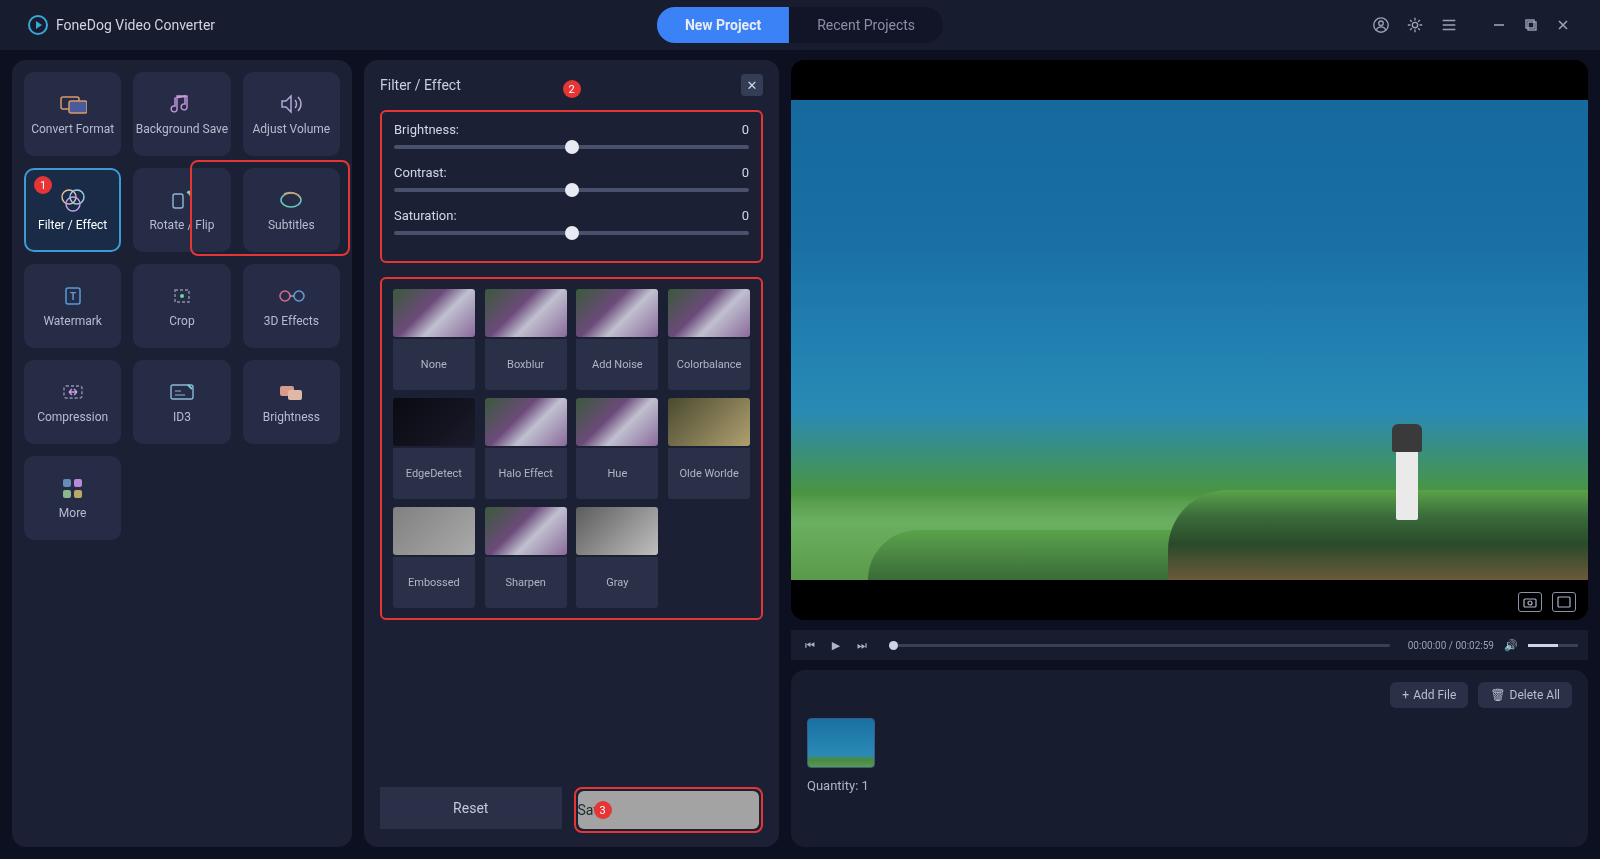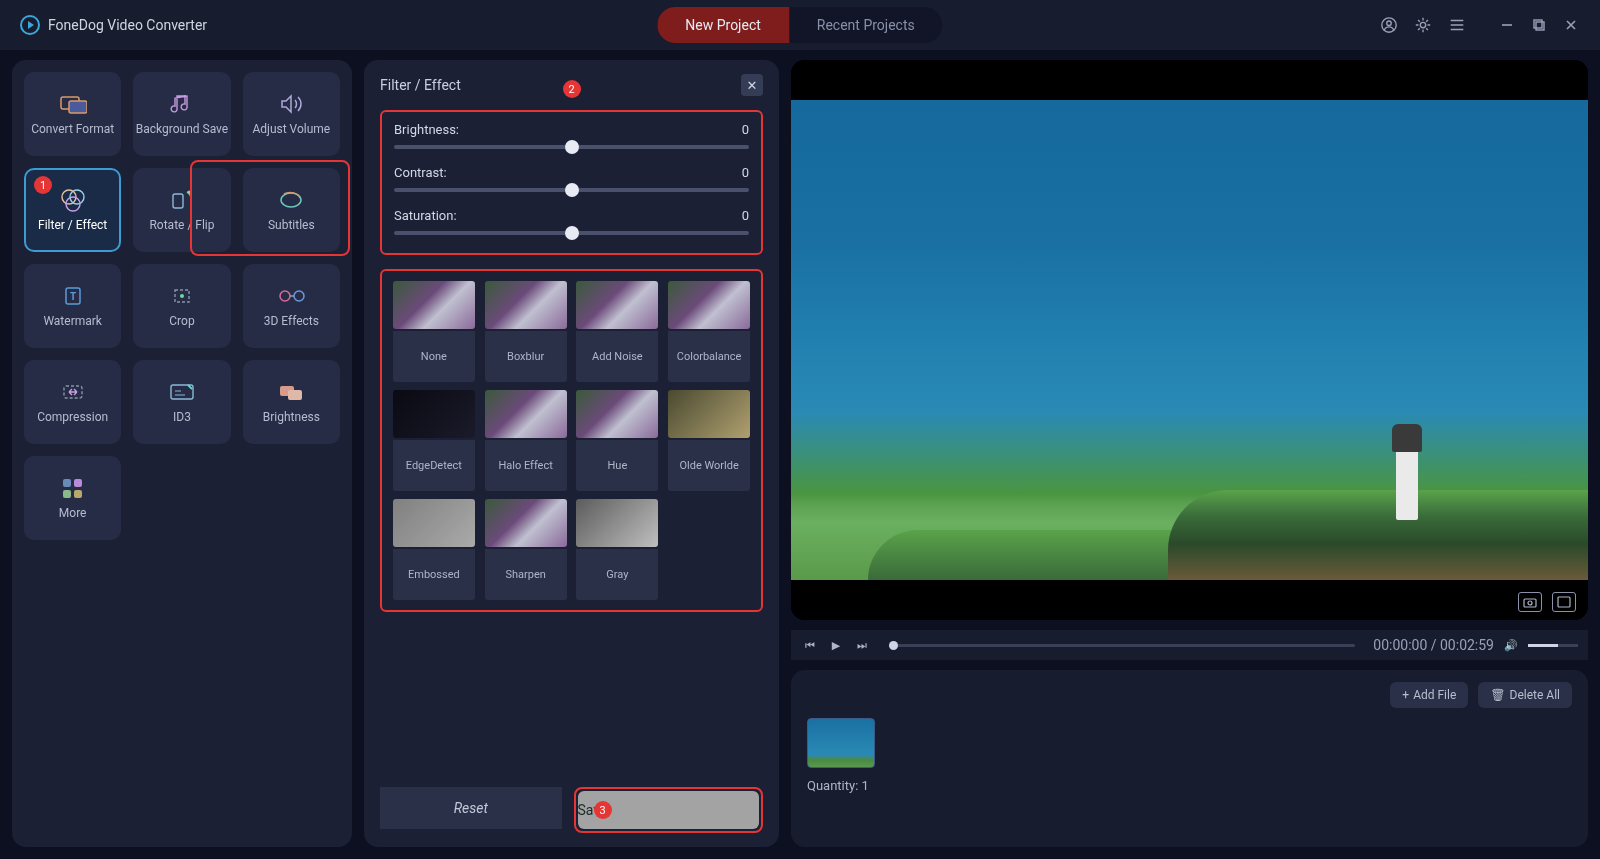--- a/index.html
+++ b/index.html
@@ -1,26 +1,26 @@
 <!DOCTYPE html>
 <html><head>
 <meta charset="utf-8">
 <style>
 * { margin:0; padding:0; box-sizing:border-box; font-family:-apple-system,BlinkMacSystemFont,"Segoe UI",Roboto,sans-serif; }
 body { background:#0c1020; color:#c5cad8; width:1600px; height:859px; overflow:hidden; }
 
 
-.titlebar { height:50px; display:flex; align-items:center; padding:0 20px; background:#181c2f; }
+.titlebar { height:50px; display:flex; align-items:center; padding:0 28px; background:#181c2f; }
 .logo { display:flex; align-items:center; gap:8px; }
 .logo-icon { width:20px; height:20px; border-radius:50%; border:2px solid #3aa7d8; display:flex; align-items:center; justify-content:center; }
 .logo-play { width:0; height:0; border-left:6px solid #3aa7d8; border-top:4px solid transparent; border-bottom:4px solid transparent; margin-left:2px; }
 .app-title { color:#d0d4e0; font-size:14px; }
 .tabs-center { position:absolute; left:50%; transform:translateX(-50%); display:flex; background:#121528; border-radius:20px; overflow:hidden; }
 .tab { padding:10px 28px; font-size:14px; cursor:pointer; color:#8790a8; }
-.tab.active { background:#7f1d1d; color:#e8ebf3; }
+.tab.active { background:#3b82f6; color:#e8ebf3;font-weight:bold; }
 .title-right { margin-left:auto; display:flex; gap:16px; align-items:center; color:#9aa2b8; }
 .title-icon { width:18px; height:18px; cursor:pointer; display:flex; align-items:center; justify-content:center; }
 .win-controls { display:flex; gap:14px; margin-left:16px; }
 
 
 .main { display:flex; height:calc(100% - 50px); padding:10px 12px 12px; gap:12px; }
 
 
 .tool-panel { width:340px; background:#1b2035; border-radius:14px; padding:12px; }
 .tool-grid { display:grid; grid-template-columns:1fr 1fr 1fr; gap:12px; }
@@ -32,35 +32,35 @@
 .hl1 { top:100px; left:178px; width:160px; height:96px; }
 .badge { position:absolute; width:18px; height:18px; border-radius:50%; background:#e63535; color:#fff; font-size:11px; display:flex; align-items:center; justify-content:center; z-index:5; }
 
 
 .center-panel { width:415px; background:#1b2035; border-radius:14px; padding:14px 16px 14px; display:flex; flex-direction:column; position:relative; }
 .panel-header { display:flex; align-items:center; justify-content:space-between; margin-bottom:14px; }
 .panel-title { color:#c9cfdf; font-size:14px; }
 .close-btn { width:22px; height:22px; background:#353c56; border-radius:4px; display:flex; align-items:center; justify-content:center; cursor:pointer; font-size:13px; color:#cfd5e6; }
 .slider-section { border:2px solid #e63535; border-radius:6px; padding:10px 12px 14px; margin-bottom:14px; position:relative; }
 .slider-row { margin-bottom:16px; }
-.slider-row:last-child { margin-bottom:4px; }
+.slider-row:last-child { margin-bottom:12px; }
 .slider-label-row { display:flex; justify-content:space-between; font-size:13px; margin-bottom:8px; color:#d2d7e6; }
 .slider-track { height:4px; background:#4a516c; border-radius:2px; position:relative; cursor:pointer; }
 .slider-thumb { position:absolute; width:14px; height:14px; background:#e8ebf3; border-radius:50%; top:-5px; left:50%; transform:translateX(-50%); }
 .filter-grid-wrap { border:2px solid #e63535; border-radius:6px; padding:10px; }
 .filter-grid { display:grid; grid-template-columns:repeat(4,1fr); gap:8px; }
 .filter-item { display:flex; flex-direction:column; align-items:center; gap:2px; cursor:pointer; }
 .filter-thumb { width:82px; height:48px; background:linear-gradient(135deg,#3a5a3a 0%,#6b4a7a 40%,#c0c0d0 60%,#8a6a9a 100%); border-radius:3px; }
 .filter-thumb.dark { background:linear-gradient(135deg,#0a0a12,#1a1a2a); }
 .filter-thumb.gray { background:linear-gradient(135deg,#5c5c5c,#bfbfbf); }
 .filter-thumb.warm { background:linear-gradient(135deg,#4a4a30,#b0a070); }
 .filter-thumb.emboss { background:linear-gradient(135deg,#808080,#aaa); }
 .filter-label { font-size:11px; color:#aeb5c9; background:#2a3047; width:82px; text-align:center; padding:19px 0; border-radius:0 0 3px 3px; }
 .panel-footer { margin-top:auto; display:flex; gap:12px; padding-top:18px; }
-.btn { flex:1; height:42px; border-radius:0; display:flex; align-items:center; justify-content:center; font-size:14px; cursor:pointer;font-style:italic; }
+.btn { flex:1; height:42px; border-radius:0; display:flex; align-items:center; justify-content:center; font-size:14px; cursor:pointer; }
 .btn-reset { background:#2a3047; color:#c2c8da; }
 .btn-save-wrap { flex:1; border:2px solid #e63535; border-radius:8px; padding:2px; position:relative; }
 .btn-save { background:#a3a3a3; color:#1a2a2a; height:38px; border-radius:6px; display:flex; align-items:center; justify-content:flex-start; gap:8px; cursor:pointer; font-size:14px; }
 
 
 .right-panel { flex:1; display:flex; flex-direction:column; gap:10px; }
 .preview-wrap { background:#000; border-radius:14px; overflow:hidden; position:relative; height:560px; display:flex; flex-direction:column; }
 .preview-vid { flex:1; background:#000; position:relative; }
 .scene { position:absolute; top:40px; left:0; right:0; bottom:40px; background:linear-gradient(180deg,#15699c 0%,#1a70a3 30%,#2180b0 50%,#2a8ab5 65%,#4a9540 82%,#5aa050 84%,#6ab060 88%,#5a9a4a 100%); }
 .lighthouse { position:absolute; right:160px; bottom:60px; width:42px; height:96px; }
@@ -68,21 +68,21 @@
 .lh-top { position:absolute; top:0; left:6px; width:30px; height:28px; background:#3a3a3a; border-radius:6px 6px 2px 2px; }
 .cliff { position:absolute; right:0; bottom:0; width:420px; height:90px; background:linear-gradient(180deg,#5aa34a 0%,#3a6a3a 30%,#2a4a2a 60%,#6a5a3a 100%); border-radius:60px 0 0 0; }
 .cliff2 { position:absolute; right:380px; bottom:0; width:340px; height:50px; background:linear-gradient(180deg,#5aa34a 0%,#3a6a3a 100%); border-radius:120px 40px 0 0; }
 .preview-icons { position:absolute; bottom:8px; right:12px; display:flex; gap:10px; }
 .pv-icn { width:24px; height:20px; border:1.5px solid #8a92aa; border-radius:3px; cursor:pointer; display:flex; align-items:center; justify-content:center; }
 
 .playbar { height:30px; display:flex; align-items:center; gap:8px; padding:0 10px; background:#181c2f; }
 .pb-btn { width:18px; height:18px; cursor:pointer; color:#aeb5c9; display:flex; align-items:center; justify-content:center; font-size:11px; }
 .pb-track { flex:1; height:3px; background:#3a4058; border-radius:2px; position:relative; margin:0 10px; }
 .pb-dot { position:absolute; left:0; top:-3px; width:9px; height:9px; background:#cfd5e6; border-radius:50%; }
-.pb-time { font-size:14px; color:#99a0b6; }
+.pb-time { font-size:10px; color:#99a0b6; }
 .vol-track { width:50px; height:3px; background:#3a4058; position:relative; }
 .vol-fill { position:absolute; left:0; top:0; height:3px; width:60%; background:#cfd5e6; }
 
 .bottom-bar { background:#181c2f; border-radius:14px; padding:12px 16px; display:flex; flex-direction:column; gap:10px; flex:1; }
 .bb-top { display:flex; justify-content:flex-end; gap:10px; }
 .bb-btn { background:#2a3047; padding:6px 12px; border-radius:6px; font-size:12px; color:#b8becf; cursor:pointer; display:flex; align-items:center; gap:4px; }
 .bb-thumbs { display:flex; gap:10px; }
 .bb-thumb { width:68px; height:50px; border:1px solid #3a5a8a; border-radius:4px; background:linear-gradient(180deg,#1a70a3 0%,#2a8ab5 75%,#4a8a40 85%,#5a9a50 100%); position:relative; cursor:pointer; }
 .bb-qty { font-size:13px; color:#aeb5c9; }
 

